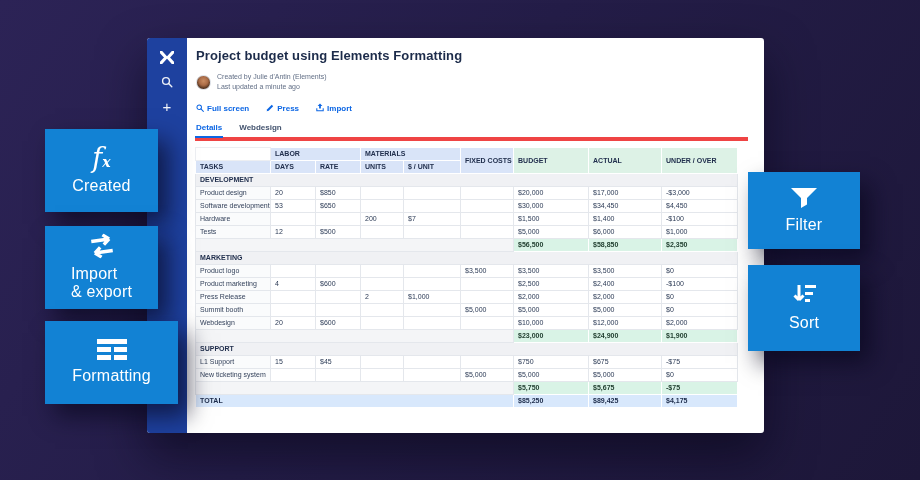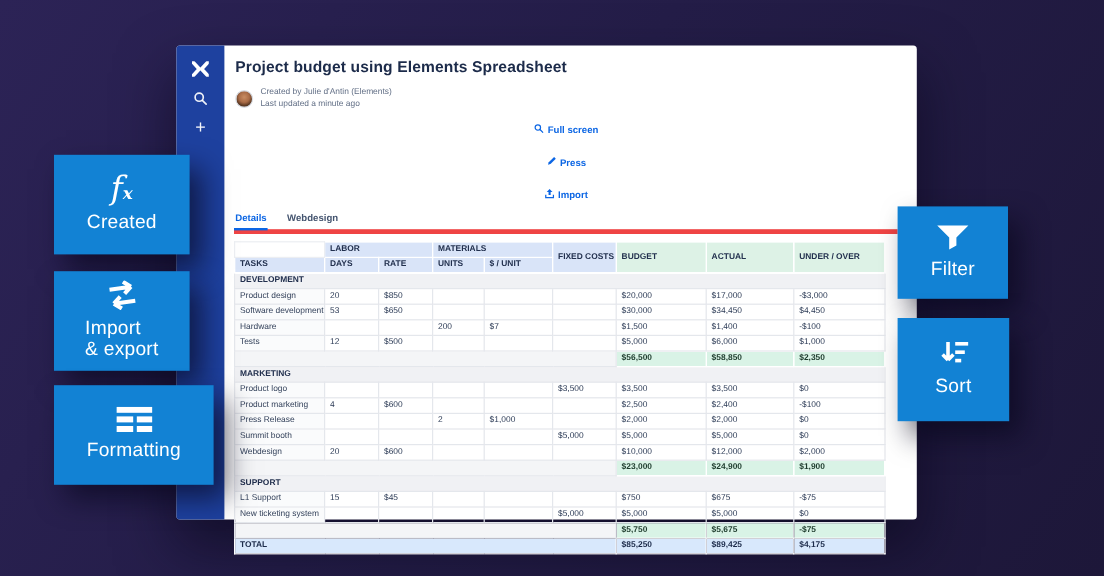--- a/index.html
+++ b/index.html
@@ -23,21 +23,21 @@
   .rail .plus { color:#fff; font-size:15px; line-height:14px; font-weight:400; opacity:.95; }
   .content { flex:1; padding:8px 16px 0 8px; min-width:0; }
   .title { font-size:13px; font-weight:700; color:#1c2b4a; letter-spacing:.1px; margin:2px 0 9px 1px; }
   .byline { display:flex; align-items:center; gap:6px; margin-left:1px; }
   .avatar {
     width:15px; height:15px; border-radius:50%; flex:0 0 15px;
     background:radial-gradient(circle at 50% 38%, #c98c62 0%, #a96b46 42%, #5d3a24 68%, #2e1d12 100%);
     border:0.5px solid #d8dce3;
   }
   .byline-lines { font-size:7px; color:#626f86; line-height:1.45; }
-  .toolbar { display:flex; gap:17px; margin:11px 0 0 1px; align-items:center;flex-direction:column; }
+  .toolbar { display:flex; gap:17px; margin:11px 0 0 1px; align-items:center; }
   .tool-link { display:flex; align-items:center; gap:3px; color:#0c66e4; font-size:8px; font-weight:600; cursor:pointer; text-decoration:none; }
   .tabs { display:flex; gap:15px; margin-top:9px; border-bottom:4px solid #ef4444; }
   .tab { font-size:8px; padding:0 1px 4px 1px; color:#44546f; font-weight:600; cursor:pointer; }
   .tab.active { color:#0c66e4; font-weight:700; border-bottom:2px solid #0c66e4; margin-bottom:-1px; }
   
   .tablewrap { margin-top:6px; }
   table { border-collapse:collapse; table-layout:fixed; width:542px; font-size:7px; color:#2b3a55; }
   th, td {
     border:1px solid #e4e7ec; padding:0 4px; height:13px; line-height:12px;
     text-align:left; font-weight:400; white-space:nowrap; overflow:hidden;
@@ -58,22 +58,22 @@
     box-shadow:10px 12px 22px rgba(8,6,28,.65); cursor:pointer;
   }
   .card-label { font-size:16px; font-weight:400; letter-spacing:.2px; white-space:pre-line; text-align:center; line-height:1.15; }
   .card-label.left-align { text-align:left; }
   .card .icn { display:flex; align-items:center; justify-content:center; margin-bottom:7px; }
   .fx-f { font-family:"DejaVu Serif", serif; font-style:italic; font-size:27px; line-height:24px; }
   .fx-x { font-family:"DejaVu Serif", serif; font-style:italic; font-size:14px; font-weight:700; margin:8px 0 0 0px; }
   #card-formulas  { left:45px;  top:129px; width:113px; height:83px; }
   #card-import    { left:45px;  top:226px; width:113px; height:83px; }
   #card-format    { left:45px;  top:321px; width:133px; height:83px; }
-  #card-filter    { left:748px; top:172px; width:92px; height:77px; }
-  #card-sort      { left:748px; top:265px; width:93px; height:86px; }
+  #card-filter    { left:748px; top:172px; width:112px; height:77px; }
+  #card-sort      { left:748px; top:265px; width:112px; height:86px; }
 </style>
 </head>
 <body>
 
 <div class="stage">
 
   <div class="window">
 
     <div class="rail">
       <div class="ricon">
@@ -84,21 +84,21 @@
       <div class="ricon">
         <svg width="12" height="12" viewBox="0 0 12 12">
             <circle cx="5" cy="5" r="3.4" stroke="#ffffff" stroke-width="1.4" fill="none" opacity=".92"></circle>
             <line x1="7.6" y1="7.6" x2="10.8" y2="10.8" stroke="#ffffff" stroke-width="1.4" stroke-linecap="round" opacity=".92"></line>
           </svg>
       </div>
       <div class="ricon plus">+</div>
     </div>
 
     <div class="content">
-      <div class="title">Project budget using Elements Spreadsheet</div>
+      <div class="title">Project budget using Elements Formatting</div>
 
       <div class="byline">
         <div class="avatar"></div>
         <div class="byline-lines">
           <div>Created by Julie d'Antin (Elements)</div>
           <div>Last updated a minute ago</div>
         </div>
       </div>
 
       <div class="toolbar">

